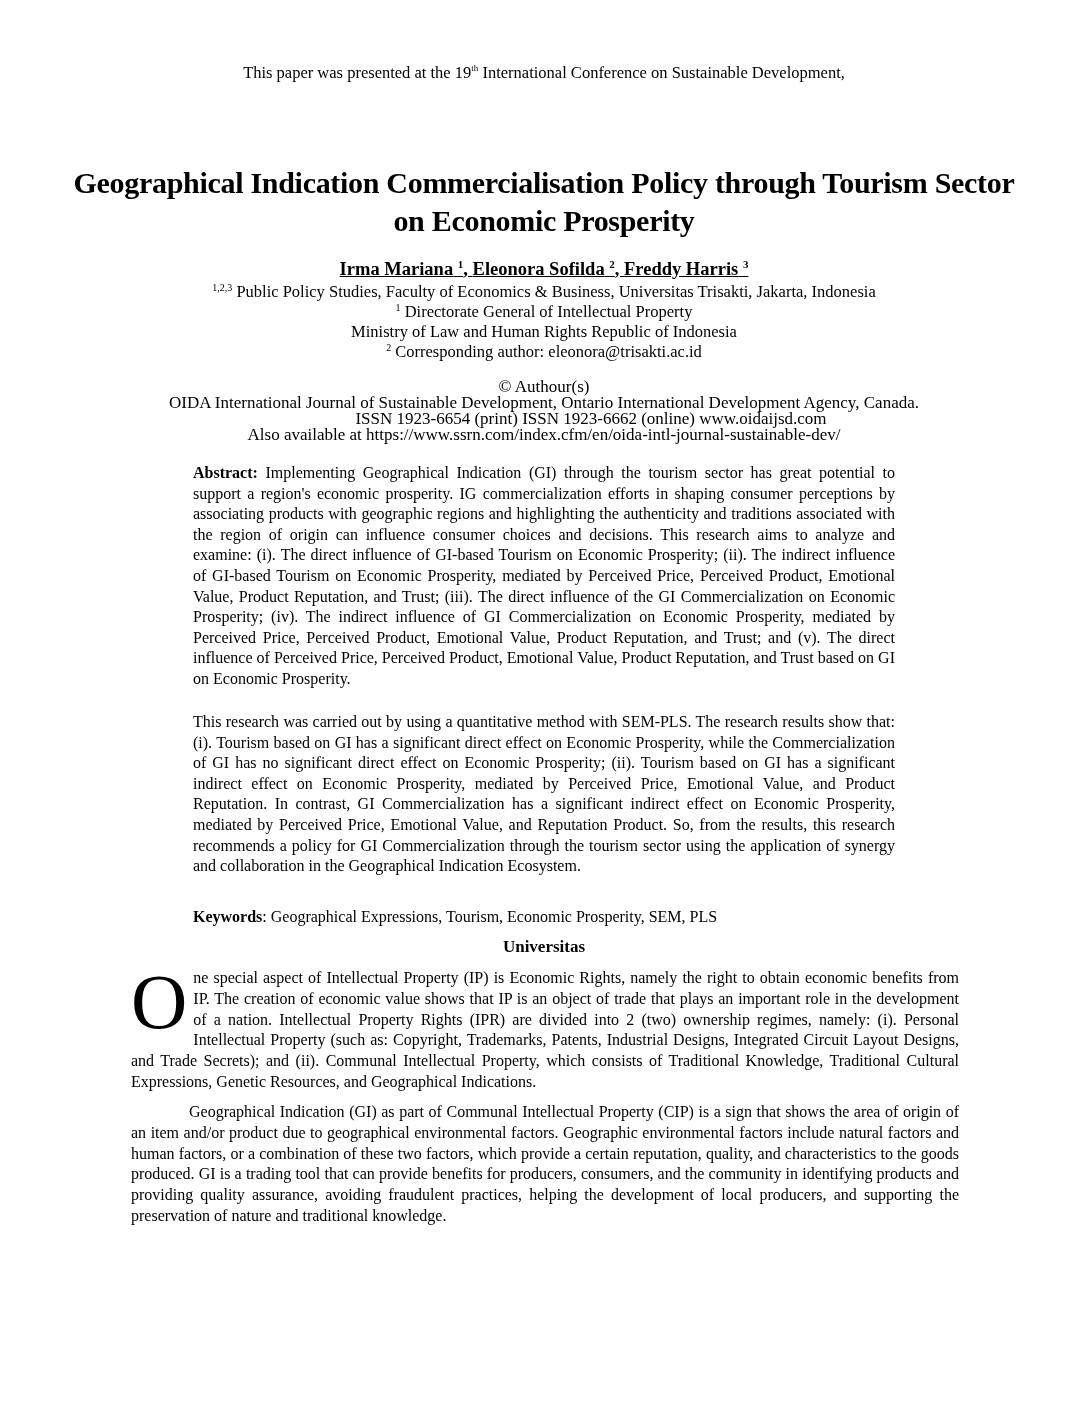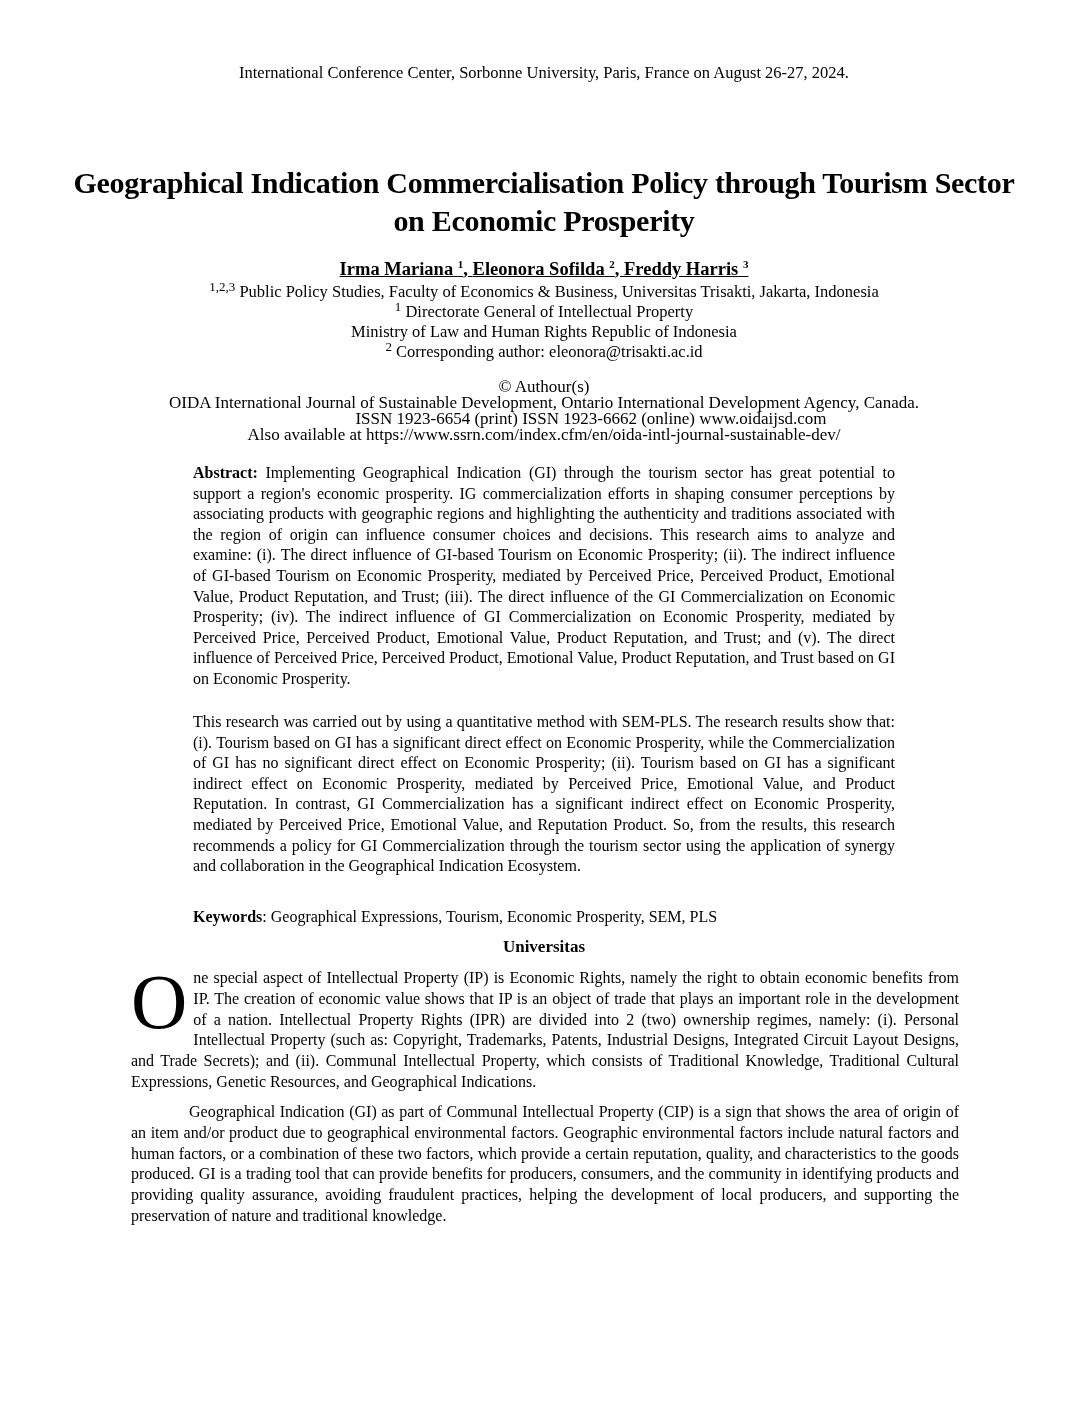--- a/index.html
+++ b/index.html
@@ -15,21 +15,21 @@
   .header-note sup { font-size: 9px; vertical-align: 7px; line-height: 0; }
   .title {
     left: 60px; width: 968px; top: 164px; font-size: 30px; line-height: 38px;
     font-weight: bold; letter-spacing: -0.3px;
   }
   .authors {
     left: 0; width: 1088px; top: 258px; font-size: 18.5px; line-height: 22px; font-weight: bold; text-decoration: underline;
   }
   .authors sup { font-size: 11px; vertical-align: 7px; line-height: 0; }
   .affil { left: 0; width: 1088px; font-size: 16.5px; line-height: 20px; }
-  .affil sup { font-size: 13px; vertical-align: 6px; line-height: 0; }
+  .affil sup { font-size: 10px; vertical-align: 6px; line-height: 0; }
   .journal { left: 0; width: 1088px; font-size: 17px; line-height: 16px; }
   .abstract {
     left: 193px; width: 702px; font-size: 16px; line-height: 20.6px; text-align: justify;
     text-align-last: left;
   }
   .abstract b { font-weight: bold; }
   .kw { left: 193px; width: 702px; top: 907px; font-size: 16px; line-height: 20px; }
   .section-head { left: 0; width: 1088px; top: 937px; font-size: 17px; font-weight: bold; }
   .body-text {
     left: 131px; width: 828px; font-size: 16px; line-height: 20.8px; text-align: justify;
@@ -37,21 +37,21 @@
   .dropcap {
     float: left; font-size: 78px; line-height: 60px; margin: 4px 6px 0 0; height: 62px;
     font-family: "Liberation Serif", serif;
   }
   .indent { text-indent: 58px; }
 </style>
 </head>
 <body>
 
 <div class="abs center header-note">
-  <div>International Conference Center, Sorbonne University, Paris, France on August 26-27, 2024.</div>
+  <div><span>This paper was presented at the 19</span><sup>th</sup><span> International Conference on Sustainable Development,</span></div>
 </div>
 
 <h1 class="abs center title" style="margin:0;">Geographical Indication Commercialisation Policy through Tourism Sector on Economic Prosperity</h1>
 
 <div class="abs center authors">
   <span>Irma Mariana</span> <sup>1</sup>, <span>Eleonora Sofilda</span> <sup>2</sup>, <span>Freddy Harris</span> <sup>3</sup>
 </div>
 
 <div class="abs center affil" style="top:282px;"><sup>1,2,3</sup><span> Public Policy Studies, Faculty of Economics &amp; Business, Universitas Trisakti, Jakarta, Indonesia</span></div>
 <div class="abs center affil" style="top:302px;"><sup>1</sup><span> Directorate General of Intellectual Property</span></div>

